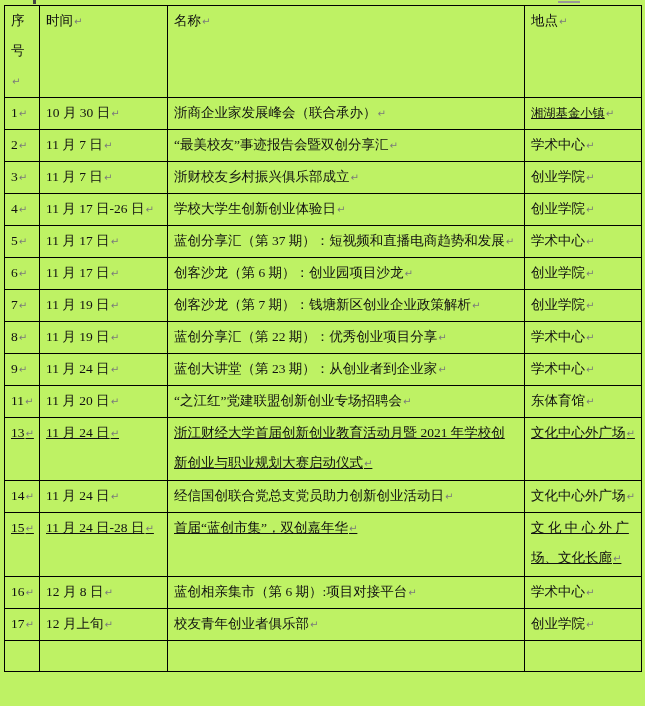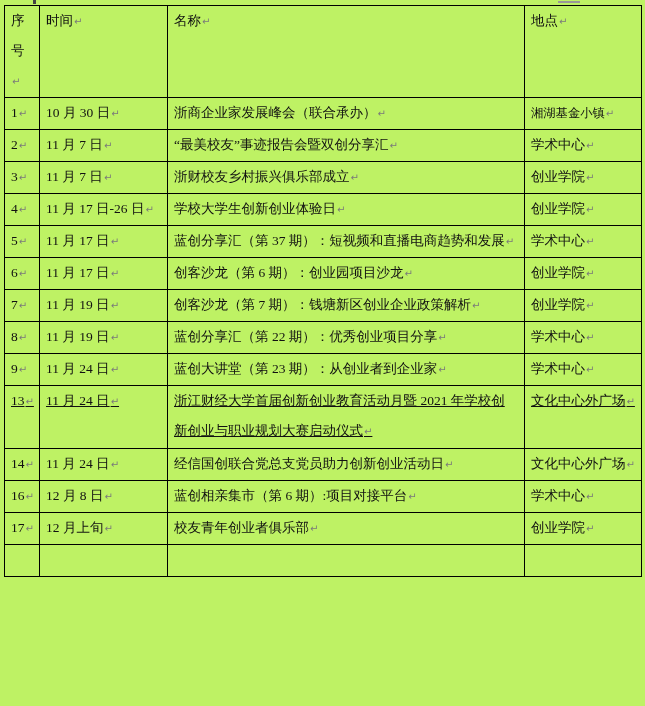--- a/index.html
+++ b/index.html
@@ -34,21 +34,21 @@
     font-size: 13.5px;
     font-weight: normal;
     text-align: left;
     line-height: 30px;
   }
   thead tr { height: 28px; }
   thead th { line-height: 26px; }
   tbody tr { height: 31.7px; }
   tbody tr.double { height: 63.4px; text-decoration: underline; }
   .txt { white-space: pre-line; }
-  .txt.small { font-size: 12.3px; }
+  .txt.small { font-size: 12.3px; text-decoration: underline; }
   .pmark {
     font-family: "DejaVu Sans", sans-serif;
     font-size: 10px;
     color: #7a7a7a;
     padding-left: 1px;
   }
 </style>
 </head>
 <body>
 
@@ -119,32 +119,45 @@
           <td><span class="txt">11 月 19 日</span><span class="pmark">↵</span></td>
           <td><span class="txt">蓝创分享汇（第 22 期）：优秀创业项目分享</span><span class="pmark">↵</span></td>
           <td><span class="txt">学术中心</span><span class="pmark">↵</span></td>
         </tr>
         <tr>
           <td><span class="txt">9</span><span class="pmark">↵</span></td>
           <td><span class="txt">11 月 24 日</span><span class="pmark">↵</span></td>
           <td><span class="txt">蓝创大讲堂（第 23 期）：从创业者到企业家</span><span class="pmark">↵</span></td>
           <td><span class="txt">学术中心</span><span class="pmark">↵</span></td>
         </tr>
+        <tr>
+          <td><span class="txt">11</span><span class="pmark">↵</span></td>
+          <td><span class="txt">11 月 20 日</span><span class="pmark">↵</span></td>
+          <td><span class="txt">“之江红”党建联盟创新创业专场招聘会</span><span class="pmark">↵</span></td>
+          <td><span class="txt">东体育馆</span><span class="pmark">↵</span></td>
+        </tr>
         <tr class="double">
           <td><span class="txt">13</span><span class="pmark">↵</span></td>
           <td><span class="txt">11 月 24 日</span><span class="pmark">↵</span></td>
           <td><span class="txt">浙江财经大学首届创新创业教育活动月暨 2021 年学校创
 新创业与职业规划大赛启动仪式</span><span class="pmark">↵</span></td>
           <td><span class="txt">文化中心外广场</span><span class="pmark">↵</span></td>
         </tr>
         <tr>
           <td><span class="txt">14</span><span class="pmark">↵</span></td>
           <td><span class="txt">11 月 24 日</span><span class="pmark">↵</span></td>
           <td><span class="txt">经信国创联合党总支党员助力创新创业活动日</span><span class="pmark">↵</span></td>
           <td><span class="txt">文化中心外广场</span><span class="pmark">↵</span></td>
+        </tr>
+        <tr class="double">
+          <td><span class="txt">15</span><span class="pmark">↵</span></td>
+          <td><span class="txt">11 月 24 日-28 日</span><span class="pmark">↵</span></td>
+          <td><span class="txt">首届“蓝创市集”，双创嘉年华</span><span class="pmark">↵</span></td>
+          <td><span class="txt">文 化 中 心 外 广
+场、文化长廊</span><span class="pmark">↵</span></td>
         </tr>
         <tr>
           <td><span class="txt">16</span><span class="pmark">↵</span></td>
           <td><span class="txt">12 月 8 日</span><span class="pmark">↵</span></td>
           <td><span class="txt">蓝创相亲集市（第 6 期）:项目对接平台</span><span class="pmark">↵</span></td>
           <td><span class="txt">学术中心</span><span class="pmark">↵</span></td>
         </tr>
         <tr>
           <td><span class="txt">17</span><span class="pmark">↵</span></td>
           <td><span class="txt">12 月上旬</span><span class="pmark">↵</span></td>

